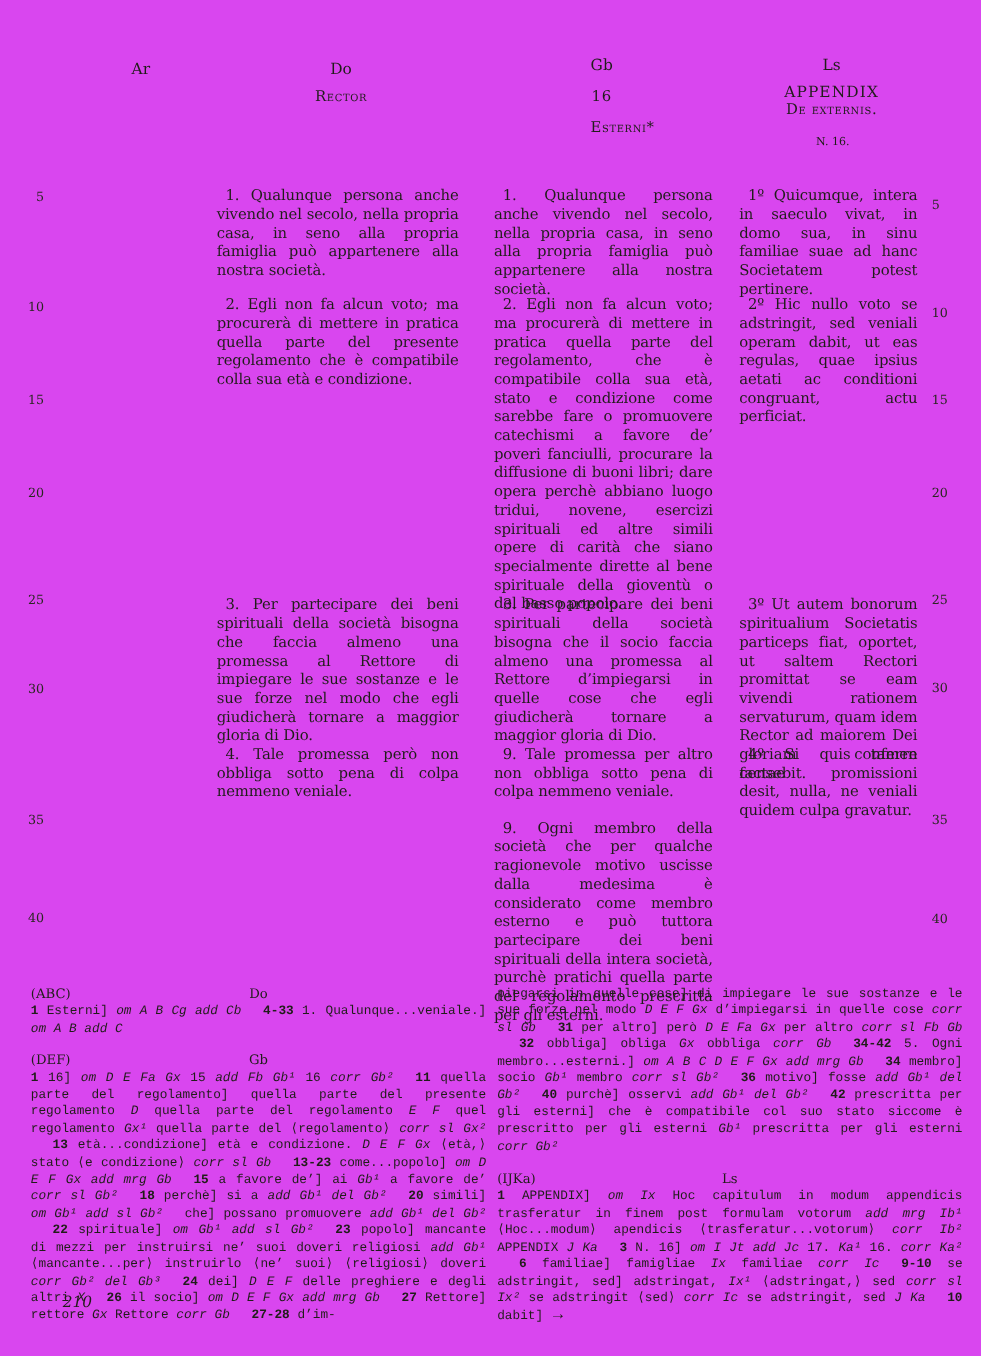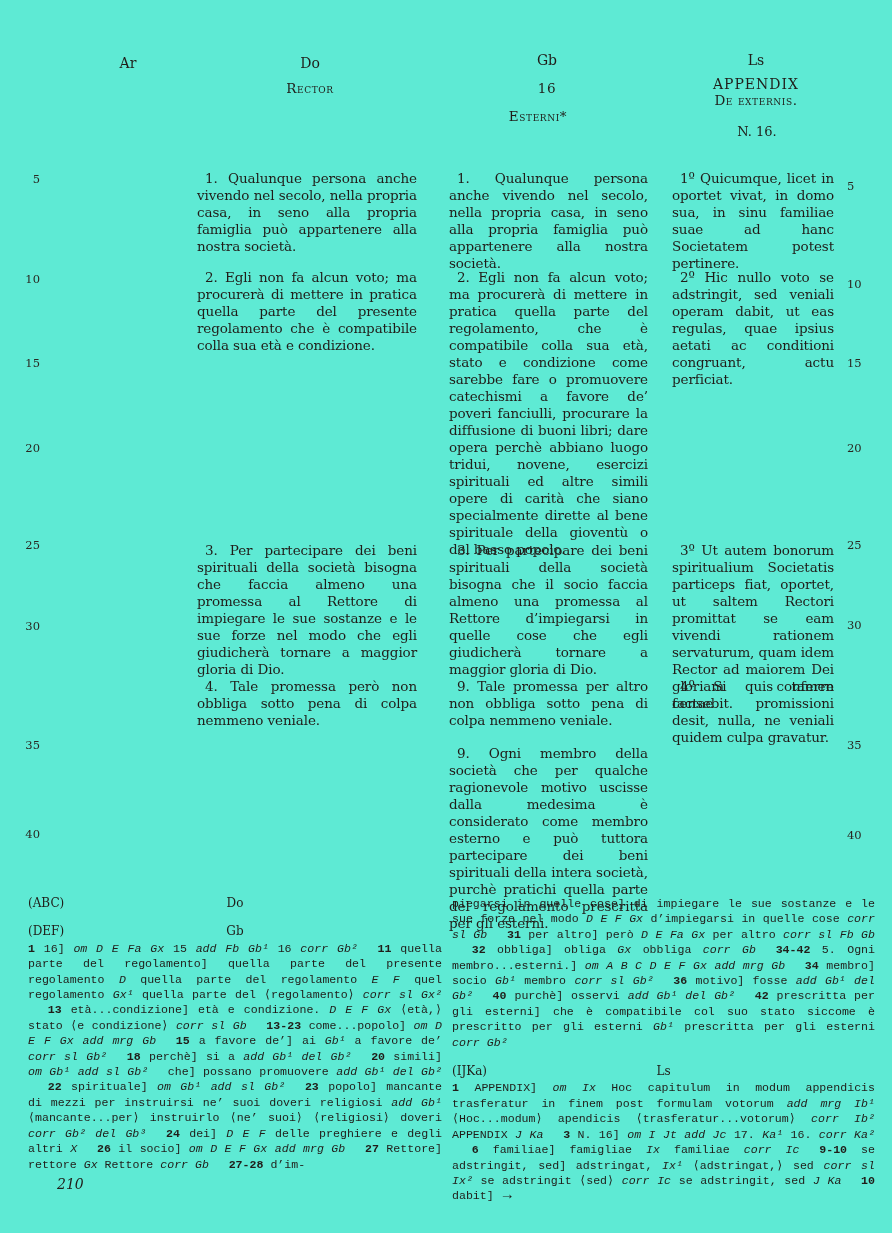--- a/index.html
+++ b/index.html
@@ -1,22 +1,22 @@
 <!DOCTYPE html>
 <html><head>
 <meta charset="utf-8">
 <style>
   html,body{margin:0;padding:0;background:#dedbd4;}
-  .page{position:relative;width:892px;height:1233px;margin:0 auto;background:#5eead4;
+  .page{position:relative;width:892px;height:1233px;margin:0 auto;background:#d946ef;
         color:#201d19;font-family:"DejaVu Serif", serif;overflow:hidden;}
   .hdr{position:absolute;transform:translateX(-50%);white-space:nowrap;}
   .siglum{font-size:14px;}
   .sc{font-variant:small-caps;letter-spacing:0.6px;font-size:13.5px;}
   .caps{font-size:14px;letter-spacing:1px;}
-  .plain{font-size:13px;text-align:right;}
+  .plain{font-size:10px;text-align:right;}
   .col{position:absolute;top:158px;}
   .col p{position:absolute;margin:12px;font-size:13.5px;line-height:17px;text-align:justify;
          text-indent:8px;letter-spacing:-0.1px;}
   .col-do{left:185px;width:244px;}
   .col-gb{left:437px;width:223px;}
   .col-ls{left:660px;width:186px;}
   .p1{top:0;}
   .p2{top:99px;}
   .p3{top:372px;}
   .p4{top:508px;}
@@ -40,21 +40,21 @@
 </head>
 <body>
 
 <div class="page">
 
   <span class="hdr siglum" style="left:128px;top:55px;">Ar</span>
   <span class="hdr siglum" style="left:310px;top:55px;">Do</span>
   <span class="hdr sc" style="left:310px;top:80px;">Rector</span>
   <span class="hdr siglum" style="left:547px;top:52px;">Gb</span>
   <span class="hdr sc" style="left:547px;top:80px;">16</span>
-  <span class="hdr sc" style="left:538px;top:108px;">Esterni*</span>
+  <span class="hdr sc" style="left:566px;top:108px;">Esterni*</span>
   <span class="hdr siglum" style="left:756px;top:52px;">Ls</span>
   <span class="hdr caps" style="left:756px;top:76px;">APPENDIX</span>
   <span class="hdr sc" style="left:756px;top:92px;">De externis.</span>
   <span class="hdr plain" style="left:757px;top:124px;">N. 16.</span>
 
   <span class="margin-num mn-left" style="top:172px;">5</span>
   <span class="margin-num mn-left" style="top:272px;">10</span>
   <span class="margin-num mn-left" style="top:356px;">15</span>
   <span class="margin-num mn-left" style="top:441px;">20</span>
   <span class="margin-num mn-left" style="top:538px;">25</span>
@@ -80,32 +80,33 @@
 
   <div class="col col-gb">
     <p class="p1">1. Qualunque persona anche vivendo nel secolo, nella propria casa, in seno alla propria famiglia può appartenere alla nostra società.</p>
     <p class="p2">2. Egli non fa alcun voto; ma procurerà di mettere in pratica quella parte del regolamento, che è compatibile colla sua età, stato e condizione come sarebbe fare o promuovere catechismi a favore de’ poveri fanciulli, procurare la diffusione di buoni libri; dare opera perchè abbiano luogo tridui, novene, esercizi spirituali ed altre simili opere di carità che siano specialmente dirette al bene spirituale della gioventù o del basso popolo.</p>
     <p class="p3">3. Per partecipare dei beni spirituali della società bisogna che il socio faccia almeno una promessa al Rettore d’impiegarsi in quelle cose che egli giudicherà tornare a maggior gloria di Dio.</p>
     <p class="p4">9. Tale promessa per altro non obbliga sotto pena di colpa nemmeno veniale.</p>
     <p class="p5">9. Ogni membro della società che per qualche ragionevole motivo uscisse dalla medesima è considerato come membro esterno e può tuttora partecipare dei beni spirituali della intera società, purchè pratichi quella parte del regolamento prescritta per gli esterni.</p>
   </div>
 
   <div class="col col-ls">
-    <p class="p1">1º Quicumque, licet in oportet vivat, in domo sua, in sinu familiae suae ad hanc Societatem potest pertinere.</p>
+    <p class="p1">1º Quicumque, intera in saeculo vivat, in domo sua, in sinu familiae suae ad hanc Societatem potest pertinere.</p>
     <p class="p2">2º Hic nullo voto se adstringit, sed veniali operam dabit, ut eas regulas, quae ipsius aetati ac conditioni congruant, actu perficiat.</p>
     <p class="p3">3º Ut autem bonorum spiritualium Societatis particeps fiat, oportet, ut saltem Rectori promittat se eam vivendi rationem servaturum, quam idem Rector ad maiorem Dei gloriam conferre censebit.</p>
     <p class="p4">4º Si quis tamen factae promissioni desit, nulla, ne veniali quidem culpa gravatur.</p>
   </div>
 
   <div class="apparatus app-left">
     <div class="app-section">
       <div class="app-head">
         <span class="app-label">(ABC)</span>
         <span class="app-siglum">Do</span>
       </div>
+      <p class="app-entries"><span class="seg-b">1</span><span class="seg-n"> Esterni] </span><span class="seg-i">om A B Cg add Cb</span><span class="seg-g"></span><span class="seg-b">4-33</span><span class="seg-n"> 1. Qualunque...veniale.] </span><span class="seg-i">om A B add C</span></p>
     </div>
     <div class="app-section">
       <div class="app-head">
         <span class="app-label">(DEF)</span>
         <span class="app-siglum">Gb</span>
       </div>
       <p class="app-entries"><span class="seg-b">1</span><span class="seg-n"> 16] </span><span class="seg-i">om D E Fa Gx</span><span class="seg-n"> 15 </span><span class="seg-i">add Fb Gb¹</span><span class="seg-n"> 16 </span><span class="seg-i">corr Gb²</span><span class="seg-g"></span><span class="seg-b">11</span><span class="seg-n"> quella parte del regolamento] quella parte del presente regolamento </span><span class="seg-i">D</span><span class="seg-n"> quella parte del regolamento </span><span class="seg-i">E F</span><span class="seg-n"> quel regolamento </span><span class="seg-i">Gx¹</span><span class="seg-n"> quella parte del ⟨regolamento⟩ </span><span class="seg-i">corr sl Gx²</span><span class="seg-g"></span><span class="seg-b">13</span><span class="seg-n"> età...condizione] età e condizione. </span><span class="seg-i">D E F Gx</span><span class="seg-n"> ⟨età,⟩ stato ⟨e condizione⟩ </span><span class="seg-i">corr sl Gb</span><span class="seg-g"></span><span class="seg-b">13-23</span><span class="seg-n"> come...popolo] </span><span class="seg-i">om D E F Gx add mrg Gb</span><span class="seg-g"></span><span class="seg-b">15</span><span class="seg-n"> a favore de’] ai </span><span class="seg-i">Gb¹</span><span class="seg-n"> a favore de’ </span><span class="seg-i">corr sl Gb²</span><span class="seg-g"></span><span class="seg-b">18</span><span class="seg-n"> perchè] si a </span><span class="seg-i">add Gb¹ del Gb²</span><span class="seg-g"></span><span class="seg-b">20</span><span class="seg-n"> simili] </span><span class="seg-i">om Gb¹ add sl Gb²</span><span class="seg-g"></span><span class="seg-n">che] possano promuovere </span><span class="seg-i">add Gb¹ del Gb²</span><span class="seg-g"></span><span class="seg-b">22</span><span class="seg-n"> spirituale] </span><span class="seg-i">om Gb¹ add sl Gb²</span><span class="seg-g"></span><span class="seg-b">23</span><span class="seg-n"> popolo] mancante di mezzi per instruirsi ne’ suoi doveri religiosi </span><span class="seg-i">add Gb¹</span><span class="seg-n"> ⟨mancante...per⟩ instruirlo ⟨ne’ suoi⟩ ⟨religiosi⟩ doveri </span><span class="seg-i">corr Gb² del Gb³</span><span class="seg-g"></span><span class="seg-b">24</span><span class="seg-n"> dei] </span><span class="seg-i">D E F</span><span class="seg-n"> delle preghiere e degli altri </span><span class="seg-i">X</span><span class="seg-g"></span><span class="seg-b">26</span><span class="seg-n"> il socio] </span><span class="seg-i">om D E F Gx add mrg Gb</span><span class="seg-g"></span><span class="seg-b">27</span><span class="seg-n"> Rettore] rettore </span><span class="seg-i">Gx</span><span class="seg-n"> Rettore </span><span class="seg-i">corr Gb</span><span class="seg-g"></span><span class="seg-b">27-28</span><span class="seg-n"> d’im-</span></p>
     </div>
   </div>
 

